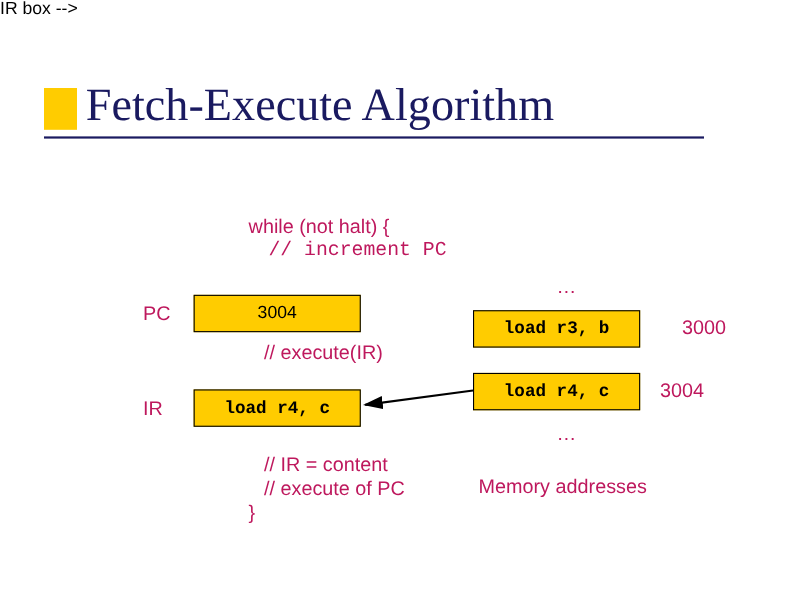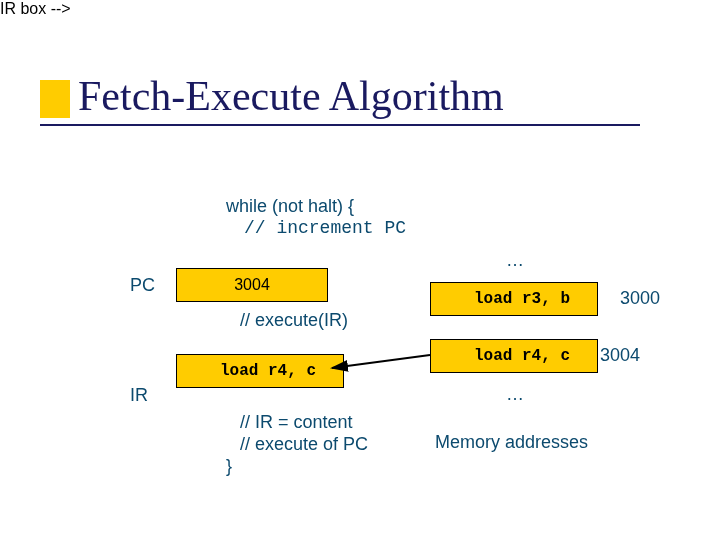--- a/index.html
+++ b/index.html
@@ -31,27 +31,26 @@
     position: absolute;
     left: 40px;
     top: 124px;
     width: 600px;
     height: 2px;
     background: #1a1a60;
   }
   .txt {
     position: absolute;
     font-size: 18px;
-    color: #0c4a6e;
+    color: #be185d;
     white-space: nowrap;
   }
   .mono {
     font-family: "Courier New", Courier, monospace;
     font-weight: bold;
-    padding-left: 16px;
   }
   .box {
     position: absolute;
     background: #ffcc00;
     border: 1px solid #000;
     height: 32px;
     display: flex;
     align-items: center;
     justify-content: center;
     font-size: 16px;
@@ -76,21 +75,21 @@
 
 
 <div class="txt" style="left:130px; top:275px;">PC</div>
 <div class="box" style="left:176px; top:268px; width:150px;">
   <span>3004</span>
 </div>
 
 <div class="txt" style="left:240px; top:310px;">// execute(IR)</div>
 
 
-<div class="txt" style="left:130px; top:361px;margin-top:24px;">IR</div>
+<div class="txt" style="left:130px; top:361px;">IR</div>
 <div class="box mono" style="left:176px; top:354px; width:150px;">
   <span>load r4, c</span>
 </div>
 
 <div class="txt" style="left:240px; top:412px;">// IR = content</div>
 <div class="txt" style="left:240px; top:434px;">//   execute of PC</div>
 <div class="txt" style="left:226px; top:456px;">}</div>
 
 
 <div class="txt" style="left:490px; top:250px; width:50px; text-align:center;">…</div>

